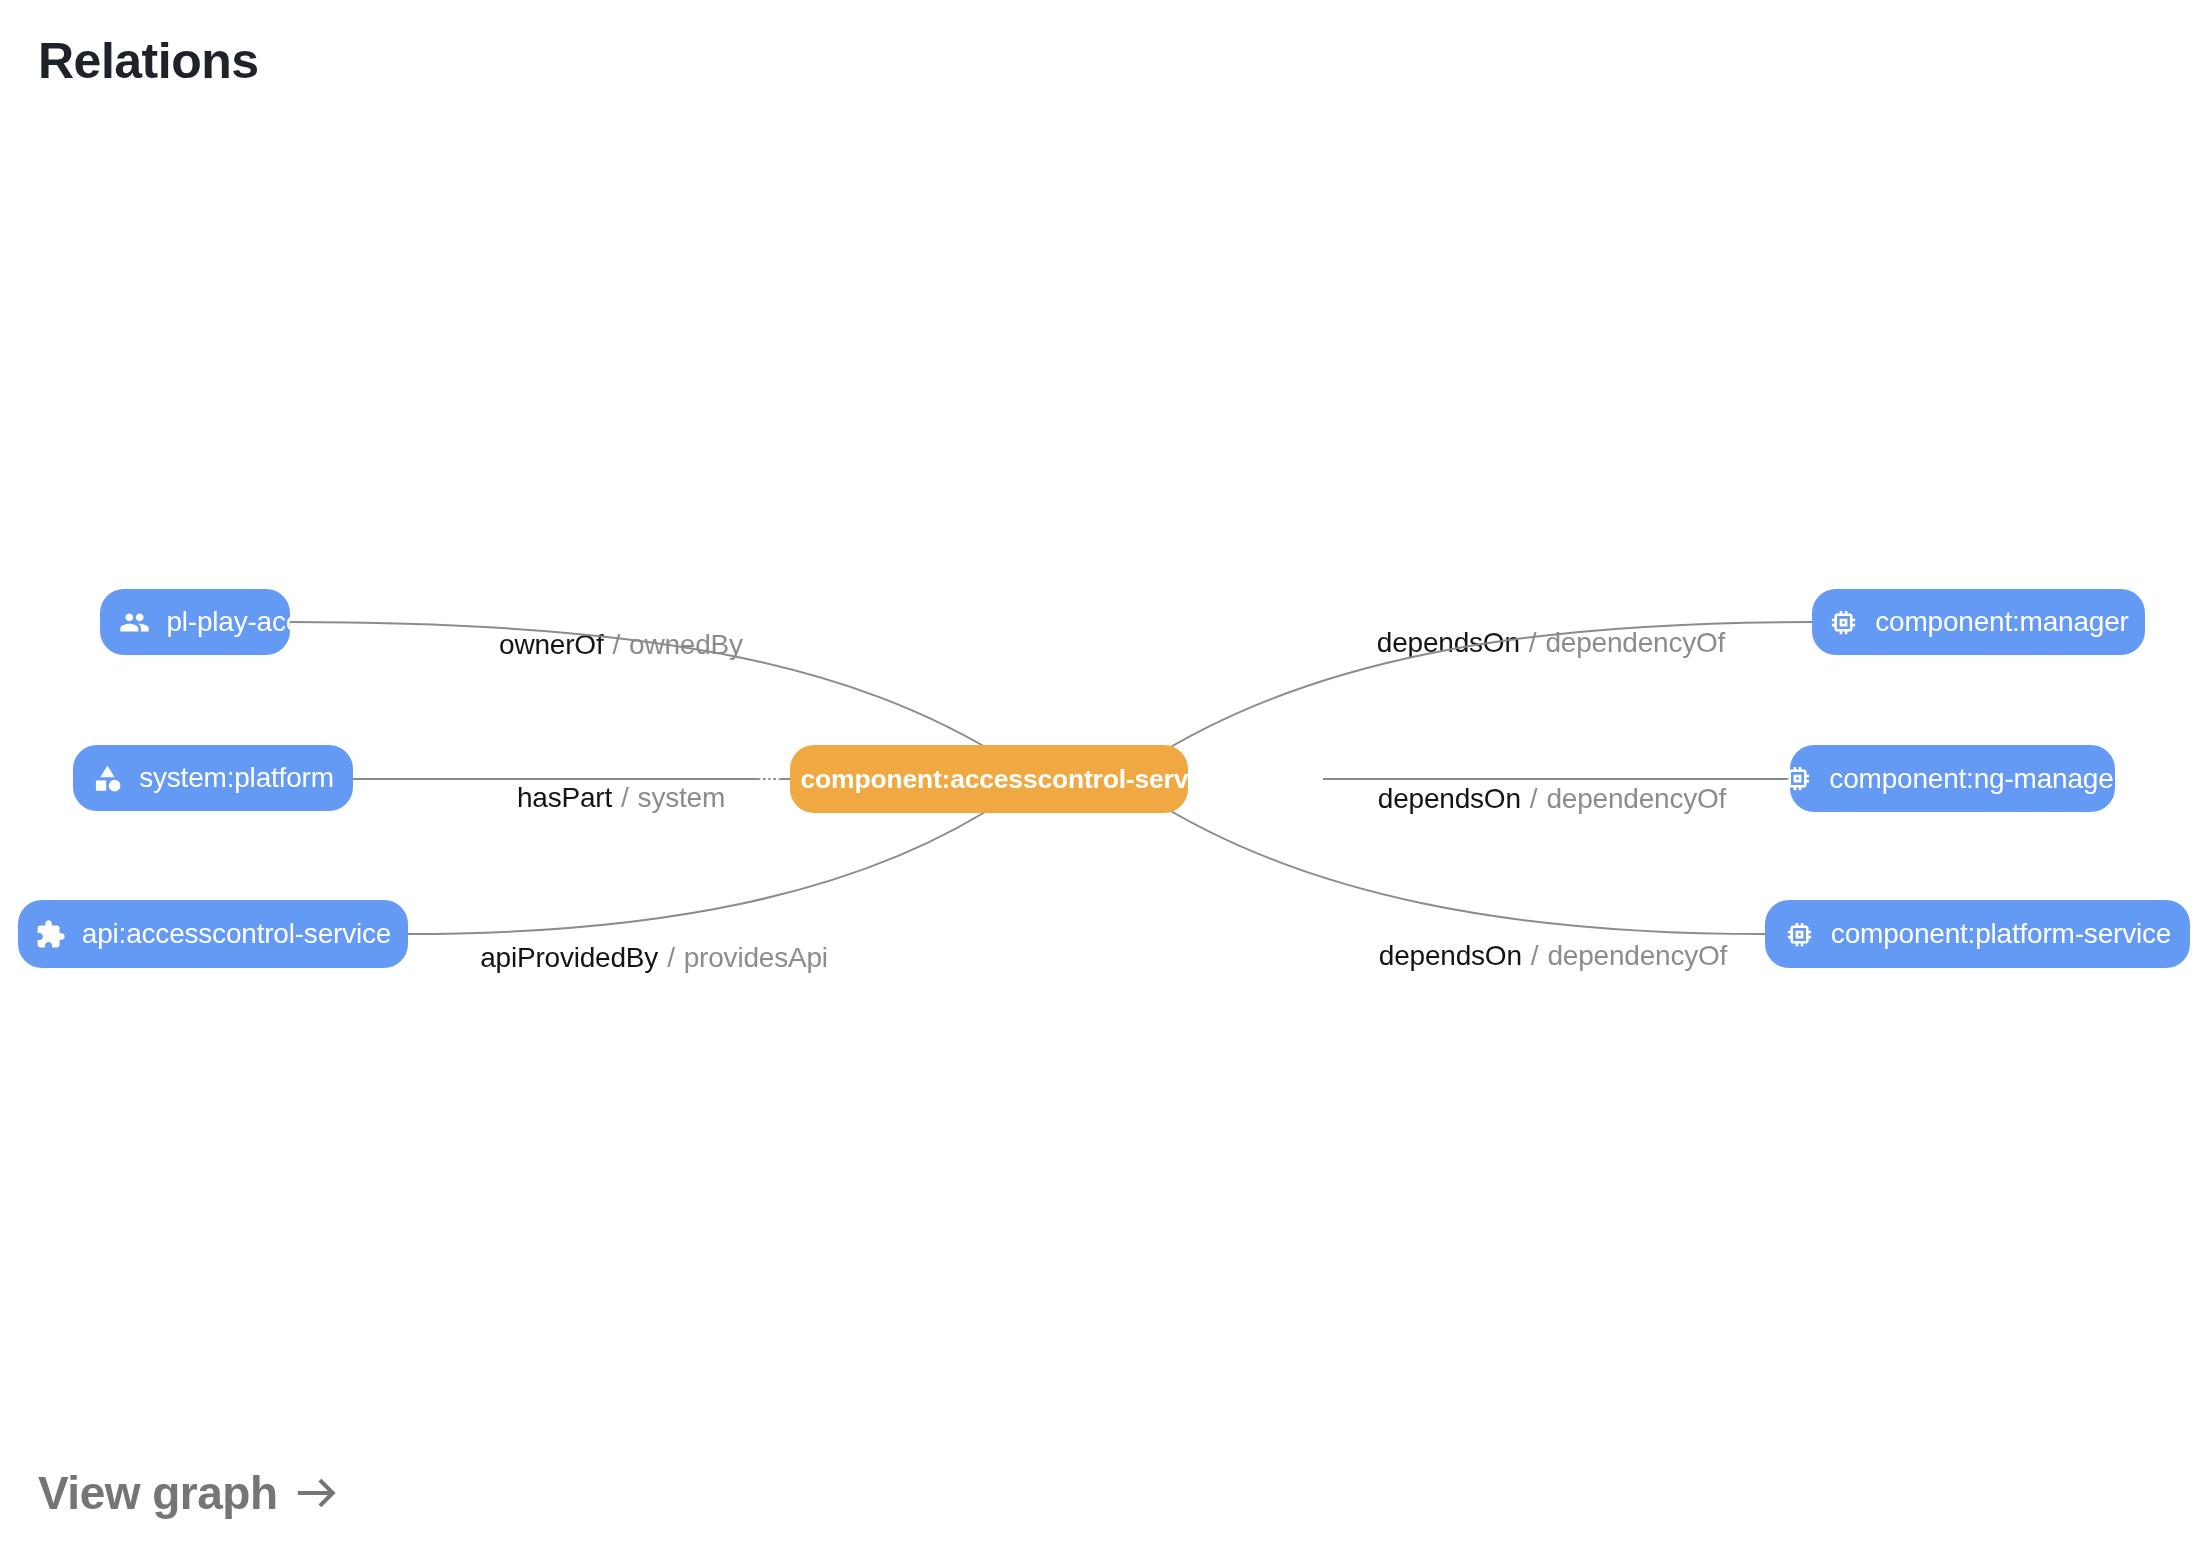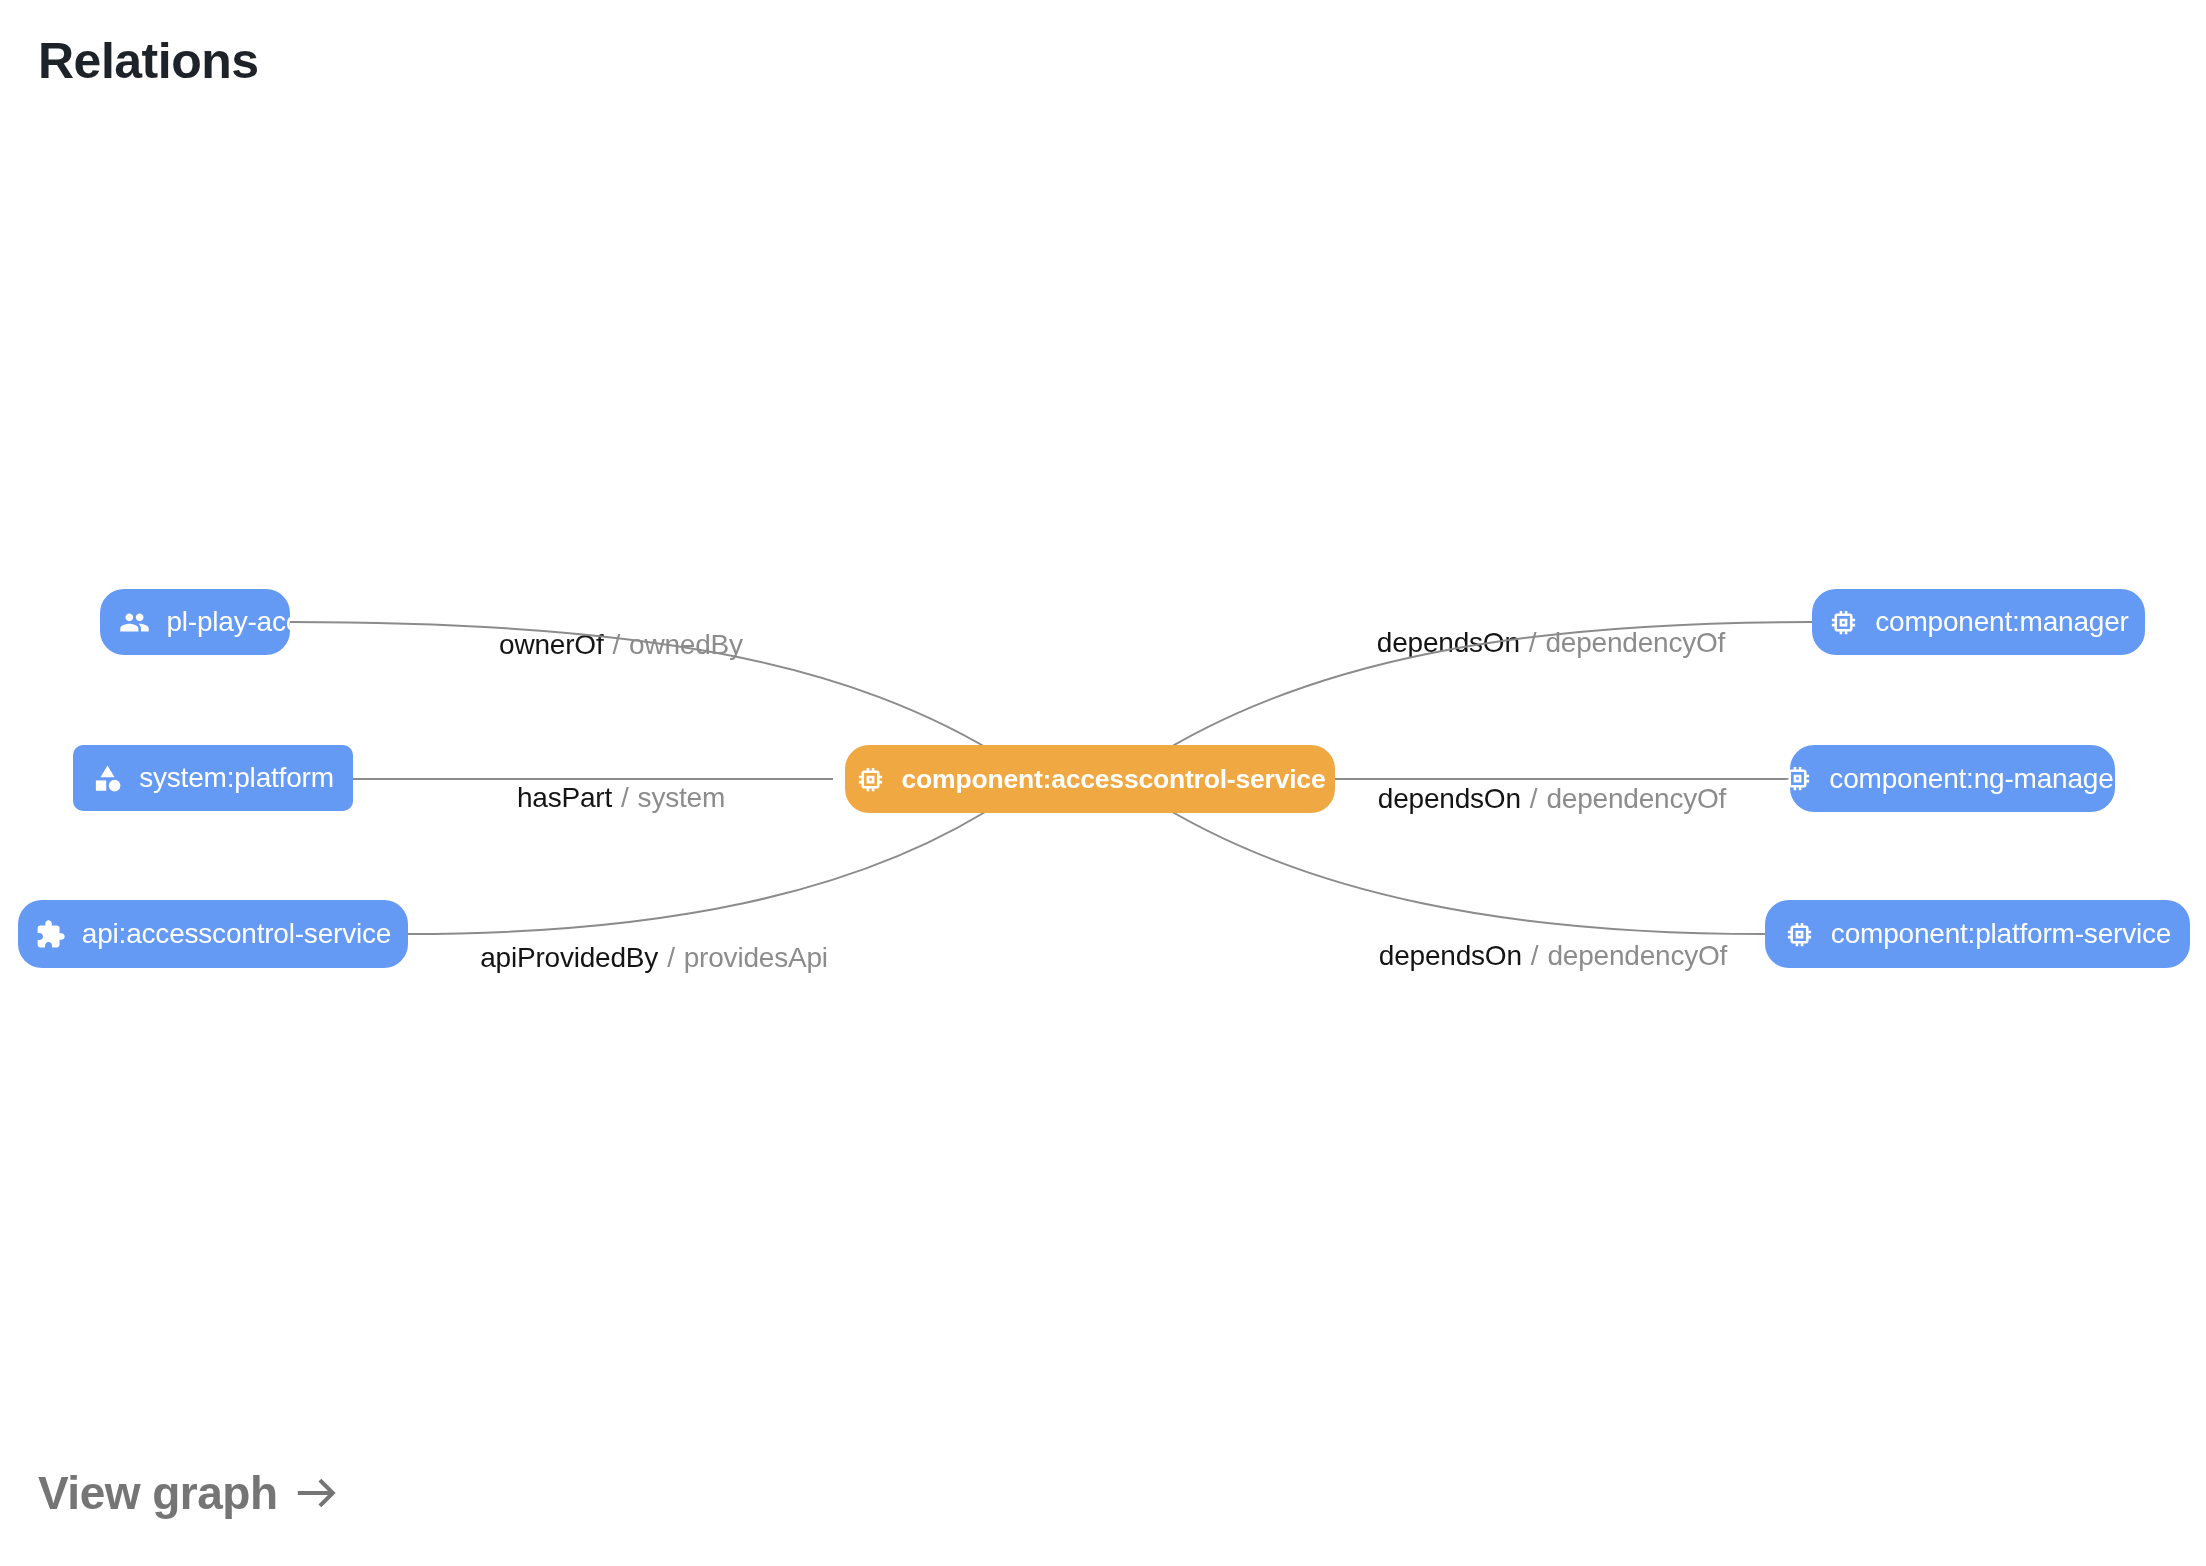--- a/index.html
+++ b/index.html
@@ -101,41 +101,41 @@
 
   <div class="node" style="left:100px;top:589px;width:190px;padding-left:43px;">
     <span class="icon">
       <svg viewBox="0 0 24 24">
           <path d="M16 11c1.66 0 2.99-1.34 2.99-3S17.66 5 16 5c-1.66 0-3 1.34-3 3s1.34 3 3 3zm-8 0c1.66 0 2.99-1.34 2.99-3S9.66 5 8 5C6.34 5 5 6.34 5 8s1.34 3 3 3zm0 2c-2.33 0-7 1.17-7 3.5V19h14v-2.5c0-2.33-4.67-3.5-7-3.5zm8 0c-.29 0-.62.02-.97.05 1.16.84 1.97 1.97 1.97 3.45V19h6v-2.5c0-2.33-4.67-3.5-7-3.5z"></path>
         </svg>
     </span>
     <span>pl-play-acc</span>
   </div>
 
-  <div class="node" style="left:73px;top:745px;width:280px;border-radius:10px;">
+  <div class="node" style="left:73px;top:745px;width:280px;">
     <span class="icon">
       <svg viewBox="0 0 24 24">
           <path d="M12 2l-5.5 9h11L12 2z"></path>
           <circle cx="17.5" cy="17.5" r="4.5"></circle>
           <path d="M3 13.5h8v8H3z"></path>
         </svg>
     </span>
     <span>system:platform</span>
   </div>
 
   <div class="node" style="left:18px;top:900px;width:390px;height:68px;">
     <span class="icon">
       <svg viewBox="0 0 24 24">
           <path d="M20.5 11H19V7c0-1.1-.9-2-2-2h-4V3.5C13 2.12 11.88 1 10.5 1S8 2.12 8 3.5V5H4c-1.1 0-1.99.9-1.99 2v3.8H3.5c1.49 0 2.7 1.21 2.7 2.7s-1.21 2.7-2.7 2.7H2V20c0 1.1.9 2 2 2h3.8v-1.5c0-1.49 1.21-2.7 2.7-2.7 1.49 0 2.7 1.21 2.7 2.7V22H17c1.1 0 2-.9 2-2v-4h1.5c1.38 0 2.5-1.12 2.5-2.5S21.88 11 20.5 11z"></path>
         </svg>
     </span>
     <span>api:accesscontrol-service</span>
   </div>
 
-  <div class="node center" style="left:845px;top:745px;width:490px;">
+  <div class="node center" style="left:790px;top:745px;width:398px;">
     <span class="icon">
       <svg viewBox="0 0 24 24">
           <path d="M15 9H9v6h6V9zm-2 4h-2v-2h2v2zm8-2V9h-2V7c0-1.1-.9-2-2-2h-2V3h-2v2h-2V3H9v2H7c-1.1 0-2 .9-2 2v2H3v2h2v2H3v2h2v2c0 1.1.9 2 2 2h2v2h2v-2h2v2h2v-2h2c1.1 0 2-.9 2-2v-2h2v-2h-2v-2h2zm-4 6H7V7h10v10z"></path>
         </svg>
     </span>
     <span>component:accesscontrol-service</span>
   </div>
 
   <div class="node" style="left:1812px;top:589px;width:333px;">
     <span class="icon">

